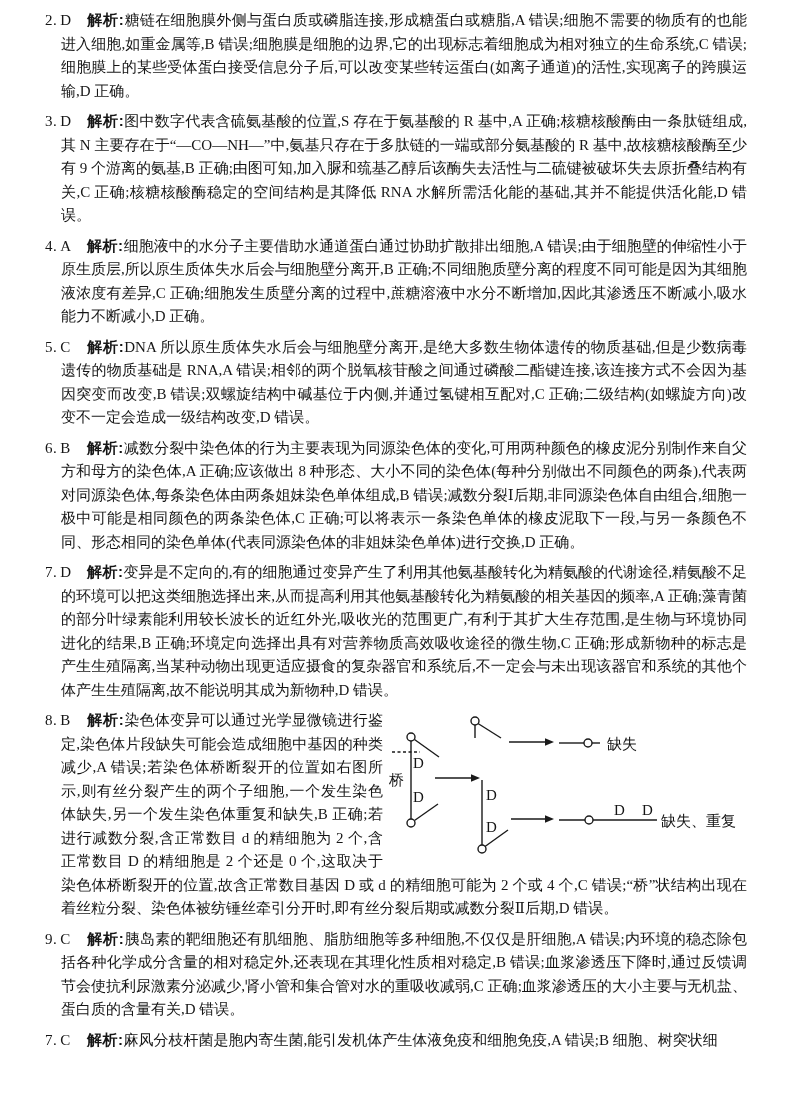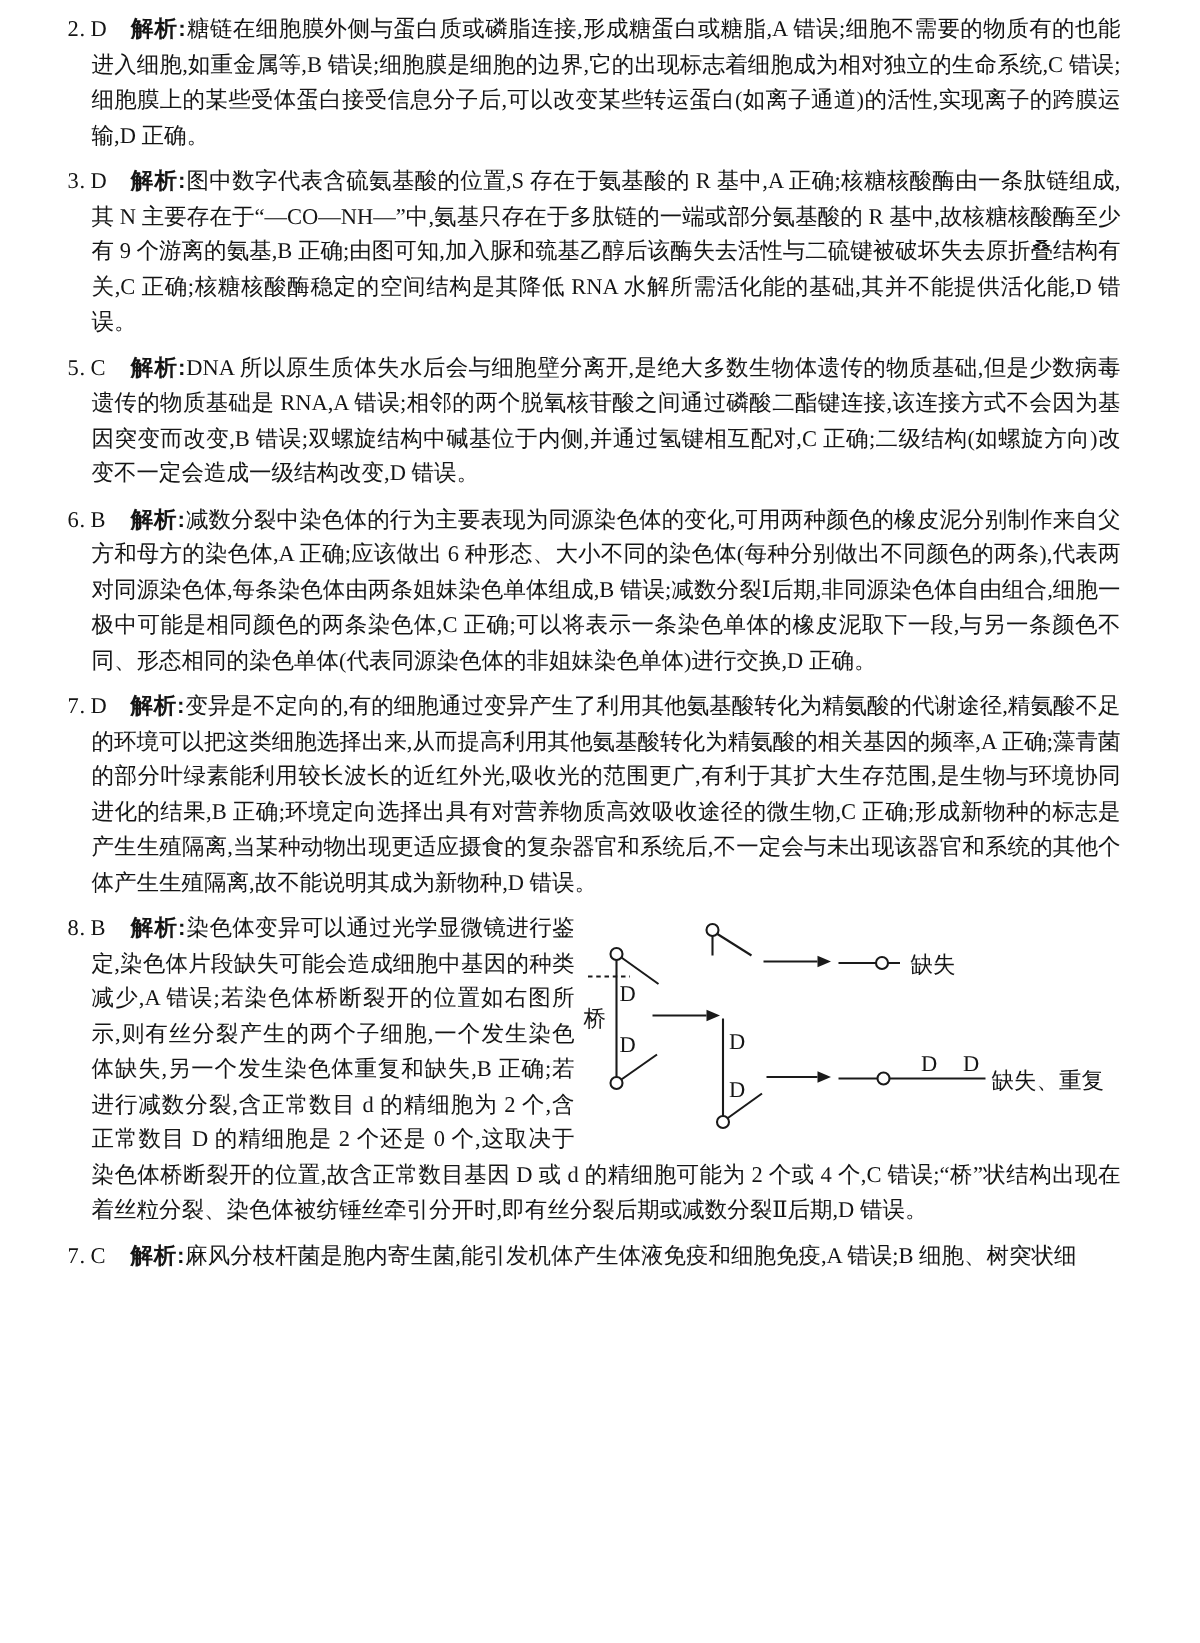--- a/index.html
+++ b/index.html
@@ -49,24 +49,25 @@
 </style>
 </head>
 <body>
 
 <div class="doc">
 
   <p class="item"><span class="num"><span>2.</span><span class="ans">D</span></span><span class="lbl">解析:</span><span>糖链在细胞膜外侧与蛋白质或磷脂连接,形成糖蛋白或糖脂,A 错误;细胞不需要的物质有的也能进入细胞,如重金属等,B 错误;细胞膜是细胞的边界,它的出现标志着细胞成为相对独立的生命系统,C 错误;细胞膜上的某些受体蛋白接受信息分子后,可以改变某些转运蛋白(如离子通道)的活性,实现离子的跨膜运输,D 正确。</span></p>
 
   <p class="item"><span class="num"><span>3.</span><span class="ans">D</span></span><span class="lbl">解析:</span><span>图中数字代表含硫氨基酸的位置,S 存在于氨基酸的 R 基中,A 正确;核糖核酸酶由一条肽链组成,其 N 主要存在于“—CO—NH—”中,氨基只存在于多肽链的一端或部分氨基酸的 R 基中,故核糖核酸酶至少有 9 个游离的氨基,B 正确;由图可知,加入脲和巯基乙醇后该酶失去活性与二硫键被破坏失去原折叠结构有关,C 正确;核糖核酸酶稳定的空间结构是其降低 RNA 水解所需活化能的基础,其并不能提供活化能,D 错误。</span></p>
 
+  <p class="item"><span class="num"><span>4.</span><span class="ans">A</span></span><span class="lbl">解析:</span><span>细胞液中的水分子主要借助水通道蛋白通过协助扩散排出细胞,A 错误;由于细胞壁的伸缩性小于原生质层,所以原生质体失水后会与细胞壁分离开,B 正确;不同细胞质壁分离的程度不同可能是因为其细胞液浓度有差异,C 正确;细胞发生质壁分离的过程中,蔗糖溶液中水分不断增加,因此其渗透压不断减小,吸水能力不断减小,D 正确。</span></p>
 
   <p class="item"><span class="num"><span>5.</span><span class="ans">C</span></span><span class="lbl">解析:</span><span>DNA 所以原生质体失水后会与细胞壁分离开,是绝大多数生物体遗传的物质基础,但是少数病毒遗传的物质基础是 RNA,A 错误;相邻的两个脱氧核苷酸之间通过磷酸二酯键连接,该连接方式不会因为基因突变而改变,B 错误;双螺旋结构中碱基位于内侧,并通过氢键相互配对,C 正确;二级结构(如螺旋方向)改变不一定会造成一级结构改变,D 错误。</span></p>
 
-  <p class="item"><span class="num"><span>6.</span><span class="ans">B</span></span><span class="lbl">解析:</span><span>减数分裂中染色体的行为主要表现为同源染色体的变化,可用两种颜色的橡皮泥分别制作来自父方和母方的染色体,A 正确;应该做出 6 种形态、大小不同的染色体(每种分别做出不同颜色的两条),代表两对同源染色体,每条染色体由两条姐妹染色单体组成,B 错误;减数分裂Ⅰ后期,非同源染色体自由组合,细胞一极中可能是相同颜色的两条染色体,C 正确;可以将表示一条染色单体的橡皮泥取下一段,与另一条颜色不同、形态相同的染色单体(代表同源染色体的非姐妹染色单体)进行交换,D 正确。</span></p>
+  <p class="item"><span class="num"><span>6.</span><span class="ans">B</span></span><span class="lbl">解析:</span><span>减数分裂中染色体的行为主要表现为同源染色体的变化,可用两种颜色的橡皮泥分别制作来自父方和母方的染色体,A 正确;应该做出 8 种形态、大小不同的染色体(每种分别做出不同颜色的两条),代表两对同源染色体,每条染色体由两条姐妹染色单体组成,B 错误;减数分裂Ⅰ后期,非同源染色体自由组合,细胞一极中可能是相同颜色的两条染色体,C 正确;可以将表示一条染色单体的橡皮泥取下一段,与另一条颜色不同、形态相同的染色单体(代表同源染色体的非姐妹染色单体)进行交换,D 正确。</span></p>
 
   <p class="item"><span class="num"><span>7.</span><span class="ans">D</span></span><span class="lbl">解析:</span><span>变异是不定向的,有的细胞通过变异产生了利用其他氨基酸转化为精氨酸的代谢途径,精氨酸不足的环境可以把这类细胞选择出来,从而提高利用其他氨基酸转化为精氨酸的相关基因的频率,A 正确;藻青菌的部分叶绿素能利用较长波长的近红外光,吸收光的范围更广,有利于其扩大生存范围,是生物与环境协同进化的结果,B 正确;环境定向选择出具有对营养物质高效吸收途径的微生物,C 正确;形成新物种的标志是产生生殖隔离,当某种动物出现更适应摄食的复杂器官和系统后,不一定会与未出现该器官和系统的其他个体产生生殖隔离,故不能说明其成为新物种,D 错误。</span></p>
 
   <p class="item"><span class="fig">
         <svg viewBox="0 0 360 150">
 
       <g>
         <line x1="5" y1="44" x2="33" y2="44" stroke-dasharray="3,2.5"></line>
         <line x1="24" y1="32" x2="24" y2="112"></line>
         <circle cx="24" cy="29" r="4"></circle>
@@ -112,16 +113,17 @@
       <g>
         <line x1="172" y1="112" x2="270" y2="112"></line>
         <circle cx="202" cy="112" r="4"></circle>
         <text x="227" y="107">D</text>
         <text x="255" y="107">D</text>
         <text x="274" y="118">缺失、重复</text>
       </g>
     </svg>
       </span><span class="num"><span>8.</span><span class="ans">B</span></span><span class="lbl">解析:</span><span>染色体变异可以通过光学显微镜进行鉴定,染色体片段缺失可能会造成细胞中基因的种类减少,A 错误;若染色体桥断裂开的位置如右图所示,则有丝分裂产生的两个子细胞,一个发生染色体缺失,另一个发生染色体重复和缺失,B 正确;若进行减数分裂,含正常数目 d 的精细胞为 2 个,含正常数目 D 的精细胞是 2 个还是 0 个,这取决于染色体桥断裂开的位置,故含正常数目基因 D 或 d 的精细胞可能为 2 个或 4 个,C 错误;“桥”状结构出现在着丝粒分裂、染色体被纺锤丝牵引分开时,即有丝分裂后期或减数分裂Ⅱ后期,D 错误。</span></p>
 
+  <p class="item"><span class="num"><span>9.</span><span class="ans">C</span></span><span class="lbl">解析:</span><span>胰岛素的靶细胞还有肌细胞、脂肪细胞等多种细胞,不仅仅是肝细胞,A 错误;内环境的稳态除包括各种化学成分含量的相对稳定外,还表现在其理化性质相对稳定,B 错误;血浆渗透压下降时,通过反馈调节会使抗利尿激素分泌减少,肾小管和集合管对水的重吸收减弱,C 正确;血浆渗透压的大小主要与无机盐、蛋白质的含量有关,D 错误。</span></p>
 
   <p class="item"><span class="num"><span>7.</span><span class="ans">C</span></span><span class="lbl">解析:</span><span>麻风分枝杆菌是胞内寄生菌,能引发机体产生体液免疫和细胞免疫,A 错误;B 细胞、树突状细</span></p>
 
 </div>
 
 </body></html>

